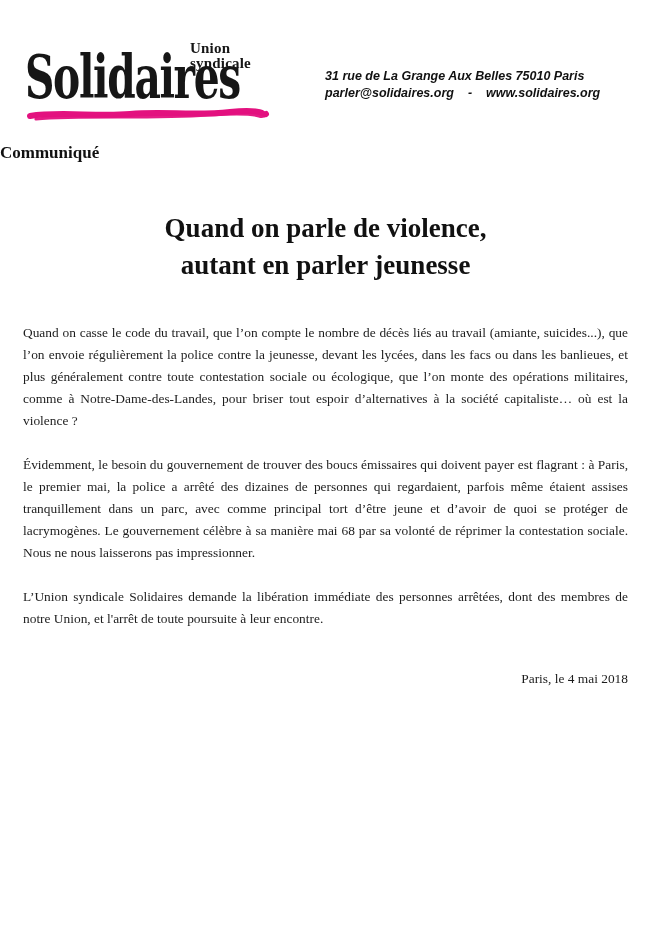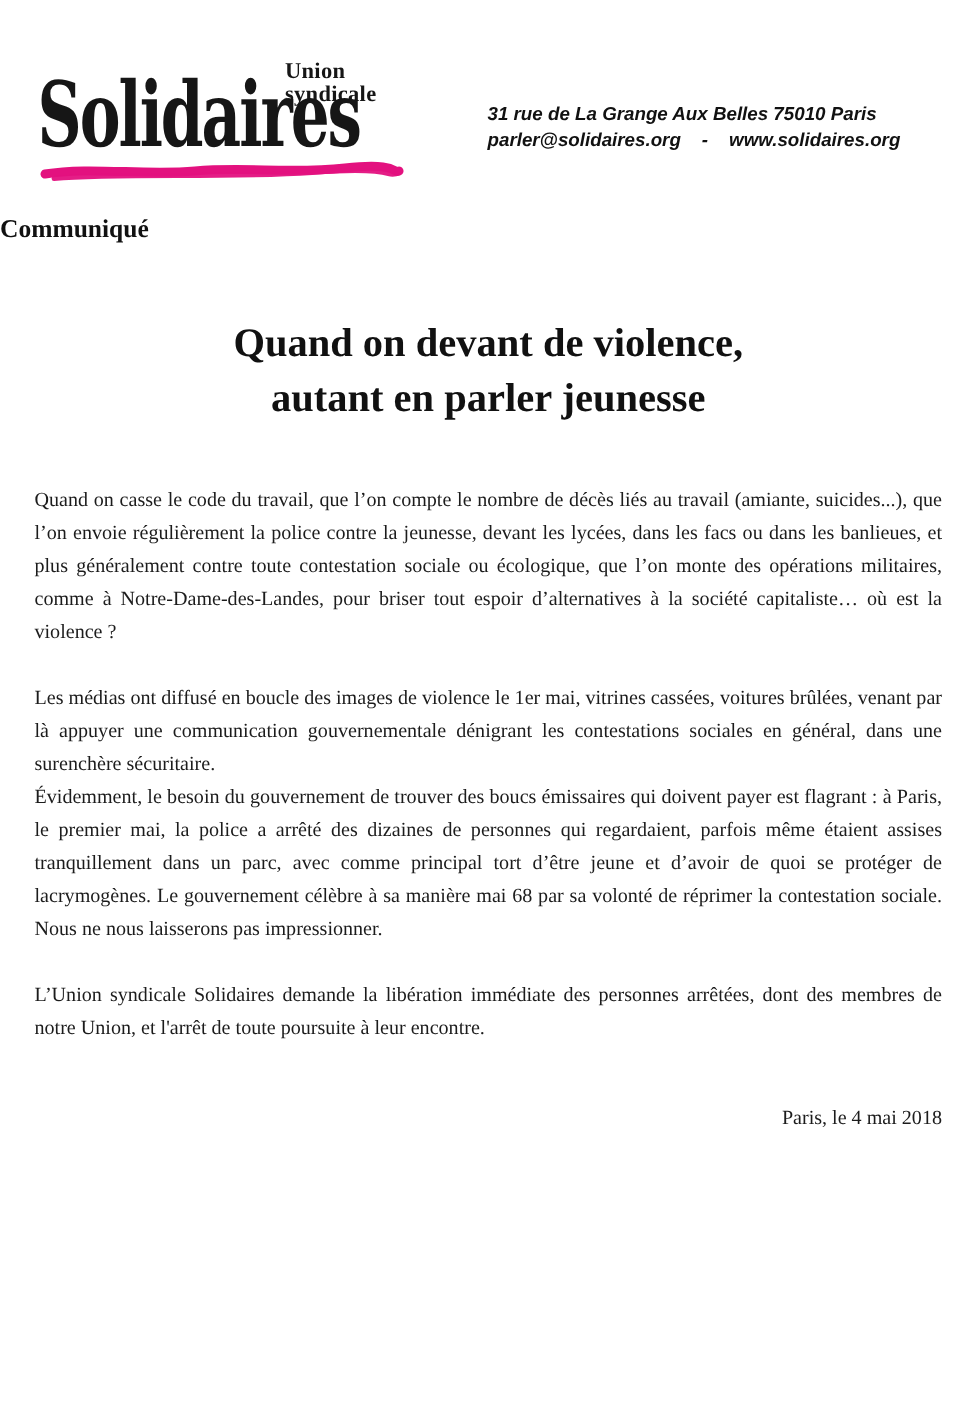--- a/index.html
+++ b/index.html
@@ -86,25 +86,24 @@
   <div class="contact">
     <div>31 rue de La Grange Aux Belles 75010 Paris</div>
     <div>
       <span>parler@solidaires.org</span><span class="sep">-</span><span>www.solidaires.org</span>
     </div>
   </div>
 
   <div class="kicker">Communiqué</div>
 
   <h1 class="title">
-    <span>Quand on devant de violence,</span><br>
+    <span>Quand on parle de violence,</span><br>
     <span>autant en parler jeunesse</span>
   </h1>
 
   <div class="body">
     <p class="gap-after">Quand on casse le code du travail, que l’on compte le nombre de décès liés au travail (amiante, suicides...), que l’on envoie régulièrement la police contre la jeunesse, devant les lycées, dans les facs ou dans les banlieues, et plus généralement contre toute contestation sociale ou écologique, que l’on monte des opérations militaires, comme à Notre-Dame-des-Landes, pour briser tout espoir d’alternatives à la société capitaliste… où est la violence ?</p>
-    <p>Les médias ont diffusé en boucle des images de violence le 1er mai, vitrines cassées, voitures brûlées, venant par là appuyer une communication gouvernementale dénigrant les contestations sociales en général, dans une surenchère sécuritaire.</p>
     <p class="gap-after">Évidemment, le besoin du gouvernement de trouver des boucs émissaires qui doivent payer est flagrant : à Paris, le premier mai, la police a arrêté des dizaines de personnes qui regardaient, parfois même étaient assises tranquillement dans un parc, avec comme principal tort d’être jeune et d’avoir de quoi se protéger de lacrymogènes. Le gouvernement célèbre à sa manière mai 68 par sa volonté de réprimer la contestation sociale. Nous ne nous laisserons pas impressionner.</p>
     <p>L’Union syndicale Solidaires demande la libération immédiate des personnes arrêtées, dont des membres de notre Union, et l'arrêt de toute poursuite à leur encontre.</p>
     <div class="dateline">Paris, le 4 mai 2018</div>
   </div>
 
 </div>
 
 </body></html>

